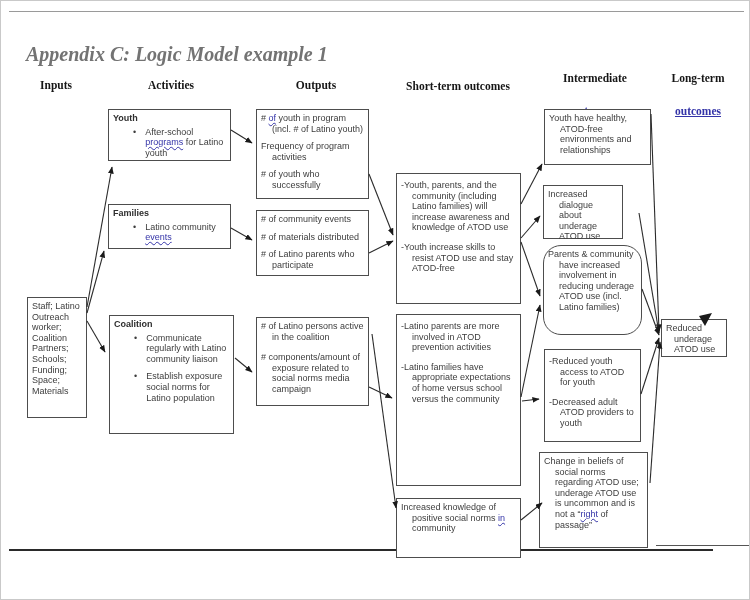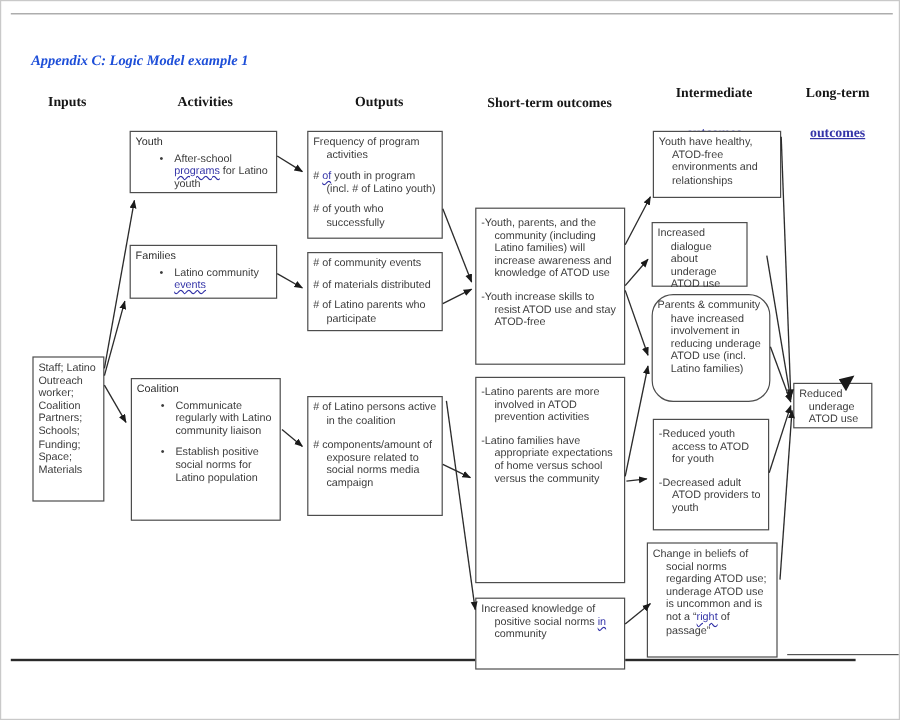--- a/index.html
+++ b/index.html
@@ -5,34 +5,34 @@
   html,body{margin:0;padding:0;background:#f6f6f6;}
   .canvas{
     position:relative;width:750px;height:600px;background:#ffffff;
     border:1px solid #c9c9c9;box-sizing:border-box;overflow:hidden;
     font-family:"Liberation Sans",sans-serif;color:#3d3d3d;
   }
   .rule{position:absolute;background:#9a9a9a;}
   .page-title{
     position:absolute;left:25px;top:42px;
     font-family:"Liberation Serif",serif;font-weight:bold;font-style:italic;
-    font-size:12px;color:#1d4ed8;
+    font-size:20px;color:#737373;
   }
   .hdr{
     position:absolute;font-family:"Liberation Serif",serif;font-weight:bold;
     font-size:11.5px;color:#161616;text-align:center;line-height:1.15;
   }
   .hdr .u{color:#3434a8;text-decoration:underline;margin-top:20px;}
   .box{
     position:absolute;border:1px solid #4d4d4d;background:#fff;
     font-size:9px;line-height:1.18;padding:3px 4px;box-sizing:border-box;
   }
   .box p{margin:0 0 7px 0;padding-left:11px;text-indent:-11px;}
   .box p:last-child{margin-bottom:0;}
-  .box .ttl{font-weight:normal;color:#2e2e2e;}
+  .box .ttl{font-weight:bold;color:#2e2e2e;}
   .bullet-item{display:flex;gap:9px;margin:3px 0 7px 20px;}
   .bullet-item:last-child{margin-bottom:0;}
   .misspell{color:#3434a8;text-decoration:underline;text-decoration-style:wavy;text-decoration-thickness:1px;}
   svg.overlay{position:absolute;left:0;top:0;pointer-events:none;}
   svg.overlay line{stroke:#2b2b2b;stroke-width:1.1;}
 </style>
 </head>
 <body>
 
 <div class="canvas">
@@ -85,37 +85,37 @@
   </div>
 
   <div class="box" style="left:108px;top:314px;width:125px;height:119px;">
     <div class="ttl">Coalition</div>
     <div class="bullet-item">
       <span>•</span>
       <span>Communicate regularly with Latino community liaison</span>
     </div>
     <div class="bullet-item">
       <span>•</span>
-      <span>Establish positive social norms for Latino population</span>
+      <span>Establish exposure social norms for Latino population</span>
     </div>
   </div>
 
   <div class="box" style="left:255px;top:108px;width:113px;height:90px;">
+    <p><span># </span><span class="misspell">of</span><span> youth in program (incl. # of Latino youth)</span></p>
     <p>Frequency of program activities</p>
-    <p><span># </span><span class="misspell">of</span><span> youth in program (incl. # of Latino youth)</span></p>
     <p># of youth who successfully</p>
   </div>
 
   <div class="box" style="left:255px;top:209px;width:113px;height:66px;">
     <p># of community events</p>
     <p># of materials distributed</p>
     <p># of Latino parents who participate</p>
   </div>
 
-  <div class="box" style="left:255px;top:329px;width:113px;height:100px;">
+  <div class="box" style="left:255px;top:316px;width:113px;height:89px;">
     <p style="margin-bottom:10px;"># of Latino persons active in the coalition</p>
     <p># components/amount of exposure related to social norms media campaign</p>
   </div>
 
   <div class="box" style="left:395px;top:172px;width:125px;height:131px;padding-top:6px;">
     <p style="margin-bottom:9px;">-Youth, parents, and the community (including Latino families) will increase awareness and knowledge of ATOD use</p>
     <p>-Youth increase skills to resist ATOD use and stay ATOD-free</p>
   </div>
 
   <div class="box" style="left:395px;top:313px;width:125px;height:172px;padding-top:6px;">

